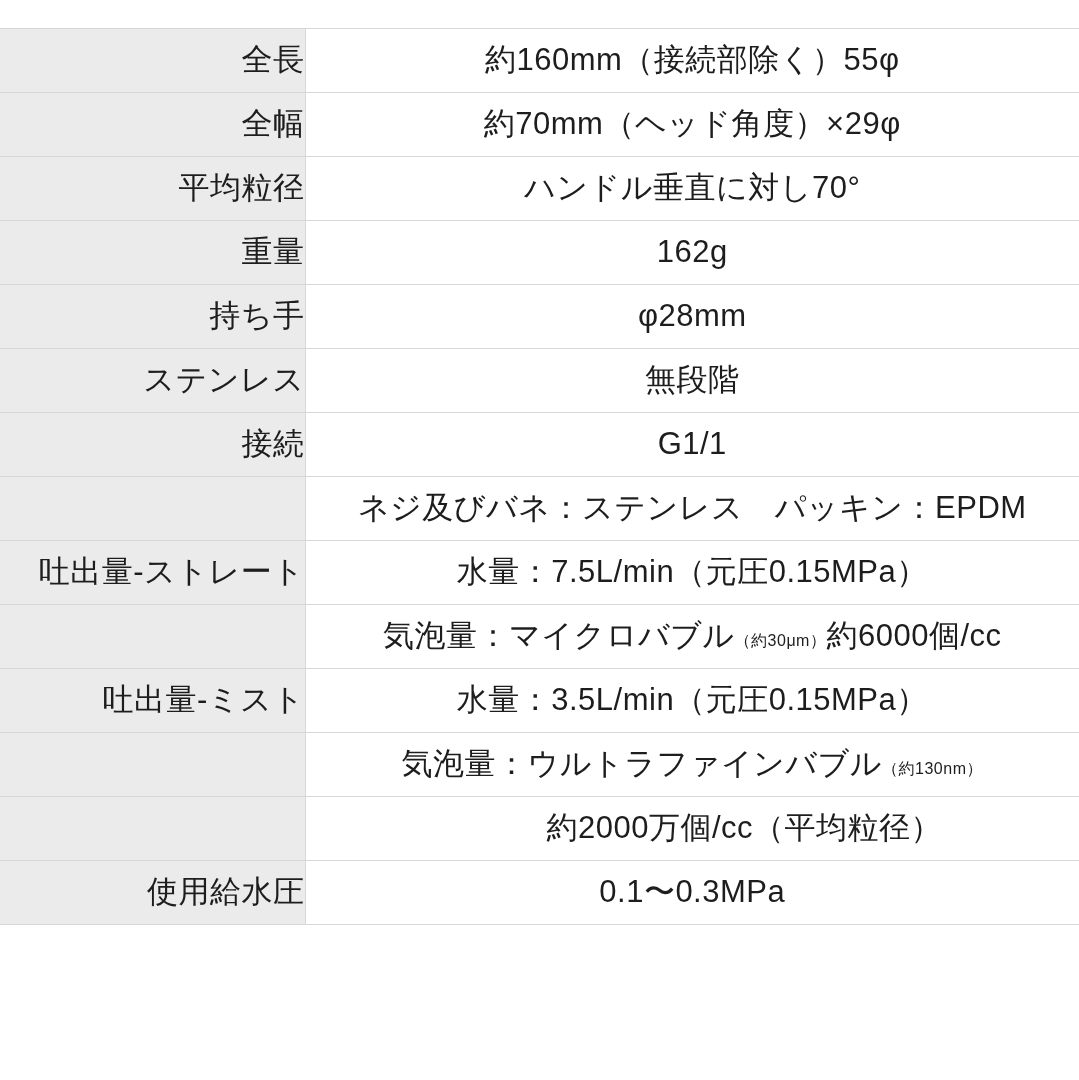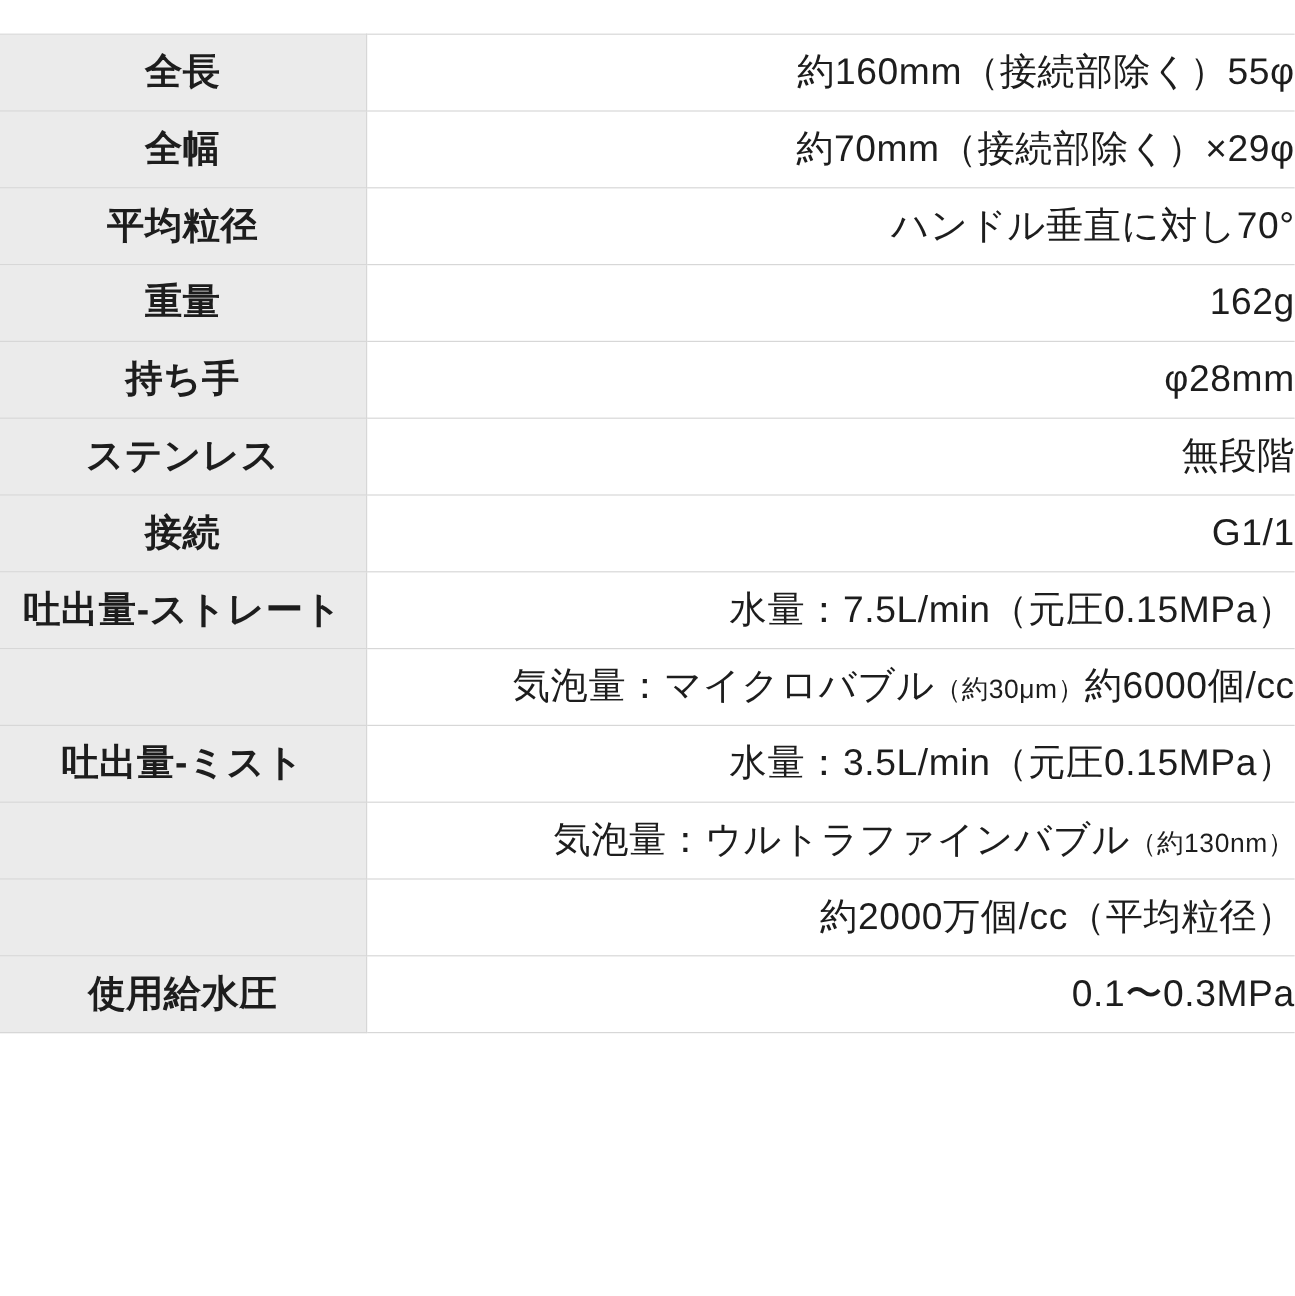--- a/index.html
+++ b/index.html
@@ -42,44 +42,43 @@
     border-bottom: 1px solid #d7d7d7;
     padding: 0;
     vertical-align: middle;
     font-size: 31px;
     line-height: 1.25;
     letter-spacing: 0.5px;
   }
 
   td.label-cell {
     background: #ebebeb;
-    text-align: center;
+    text-align: right;
     border-right: 1px solid #d7d7d7;
     padding: 0 6px;
     white-space: nowrap;
-    font-weight: bold;
   }
 
   td.label-cell.blank {
     background: #ebebeb;
   }
 
   td.value-cell {
     background: #ffffff;
-    text-align: right;
+    text-align: center;
     padding: 0 8px 0 38px;
     white-space: nowrap;
   }
 
   td.value-cell.indent {
     padding-left: 104px;
   }
 
   .small-note {
-    font-size: 22px;
+    font-size: 16px;
   }
 
   .tight {
     letter-spacing: -0.5px;
   }
 </style>
 </head>
 <body>
 
 <div class="spec-sheet">
@@ -90,21 +89,21 @@
     </colgroup>
     <tbody>
 
       <tr>
         <td class="label-cell">全長</td>
         <td class="value-cell">約160mm（接続部除く）55φ</td>
       </tr>
 
       <tr>
         <td class="label-cell">全幅</td>
-        <td class="value-cell">約70mm（接続部除く）×29φ</td>
+        <td class="value-cell">約70mm（ヘッド角度）×29φ</td>
       </tr>
 
 
       <tr>
         <td class="label-cell">平均粒径</td>
         <td class="value-cell">ハンドル垂直に対し70°</td>
       </tr>
 
       <tr>
         <td class="label-cell">重量</td>
@@ -120,20 +119,24 @@
         <td class="label-cell">ステンレス</td>
         <td class="value-cell">無段階</td>
       </tr>
 
       <tr>
         <td class="label-cell">接続</td>
         <td class="value-cell">G1/1</td>
       </tr>
 
 
+      <tr>
+        <td class="label-cell blank"></td>
+        <td class="value-cell tight">ネジ及びバネ：ステンレス　パッキン：EPDM</td>
+      </tr>
 
       <tr>
         <td class="label-cell tight">吐出量-ストレート</td>
         <td class="value-cell">水量：7.5L/min（元圧0.15MPa）</td>
       </tr>
 
       <tr>
         <td class="label-cell blank"></td>
         <td class="value-cell tight">
           <span>気泡量：マイクロバブル</span><span class="small-note">（約30μm）</span><span>約6000個/cc</span>

